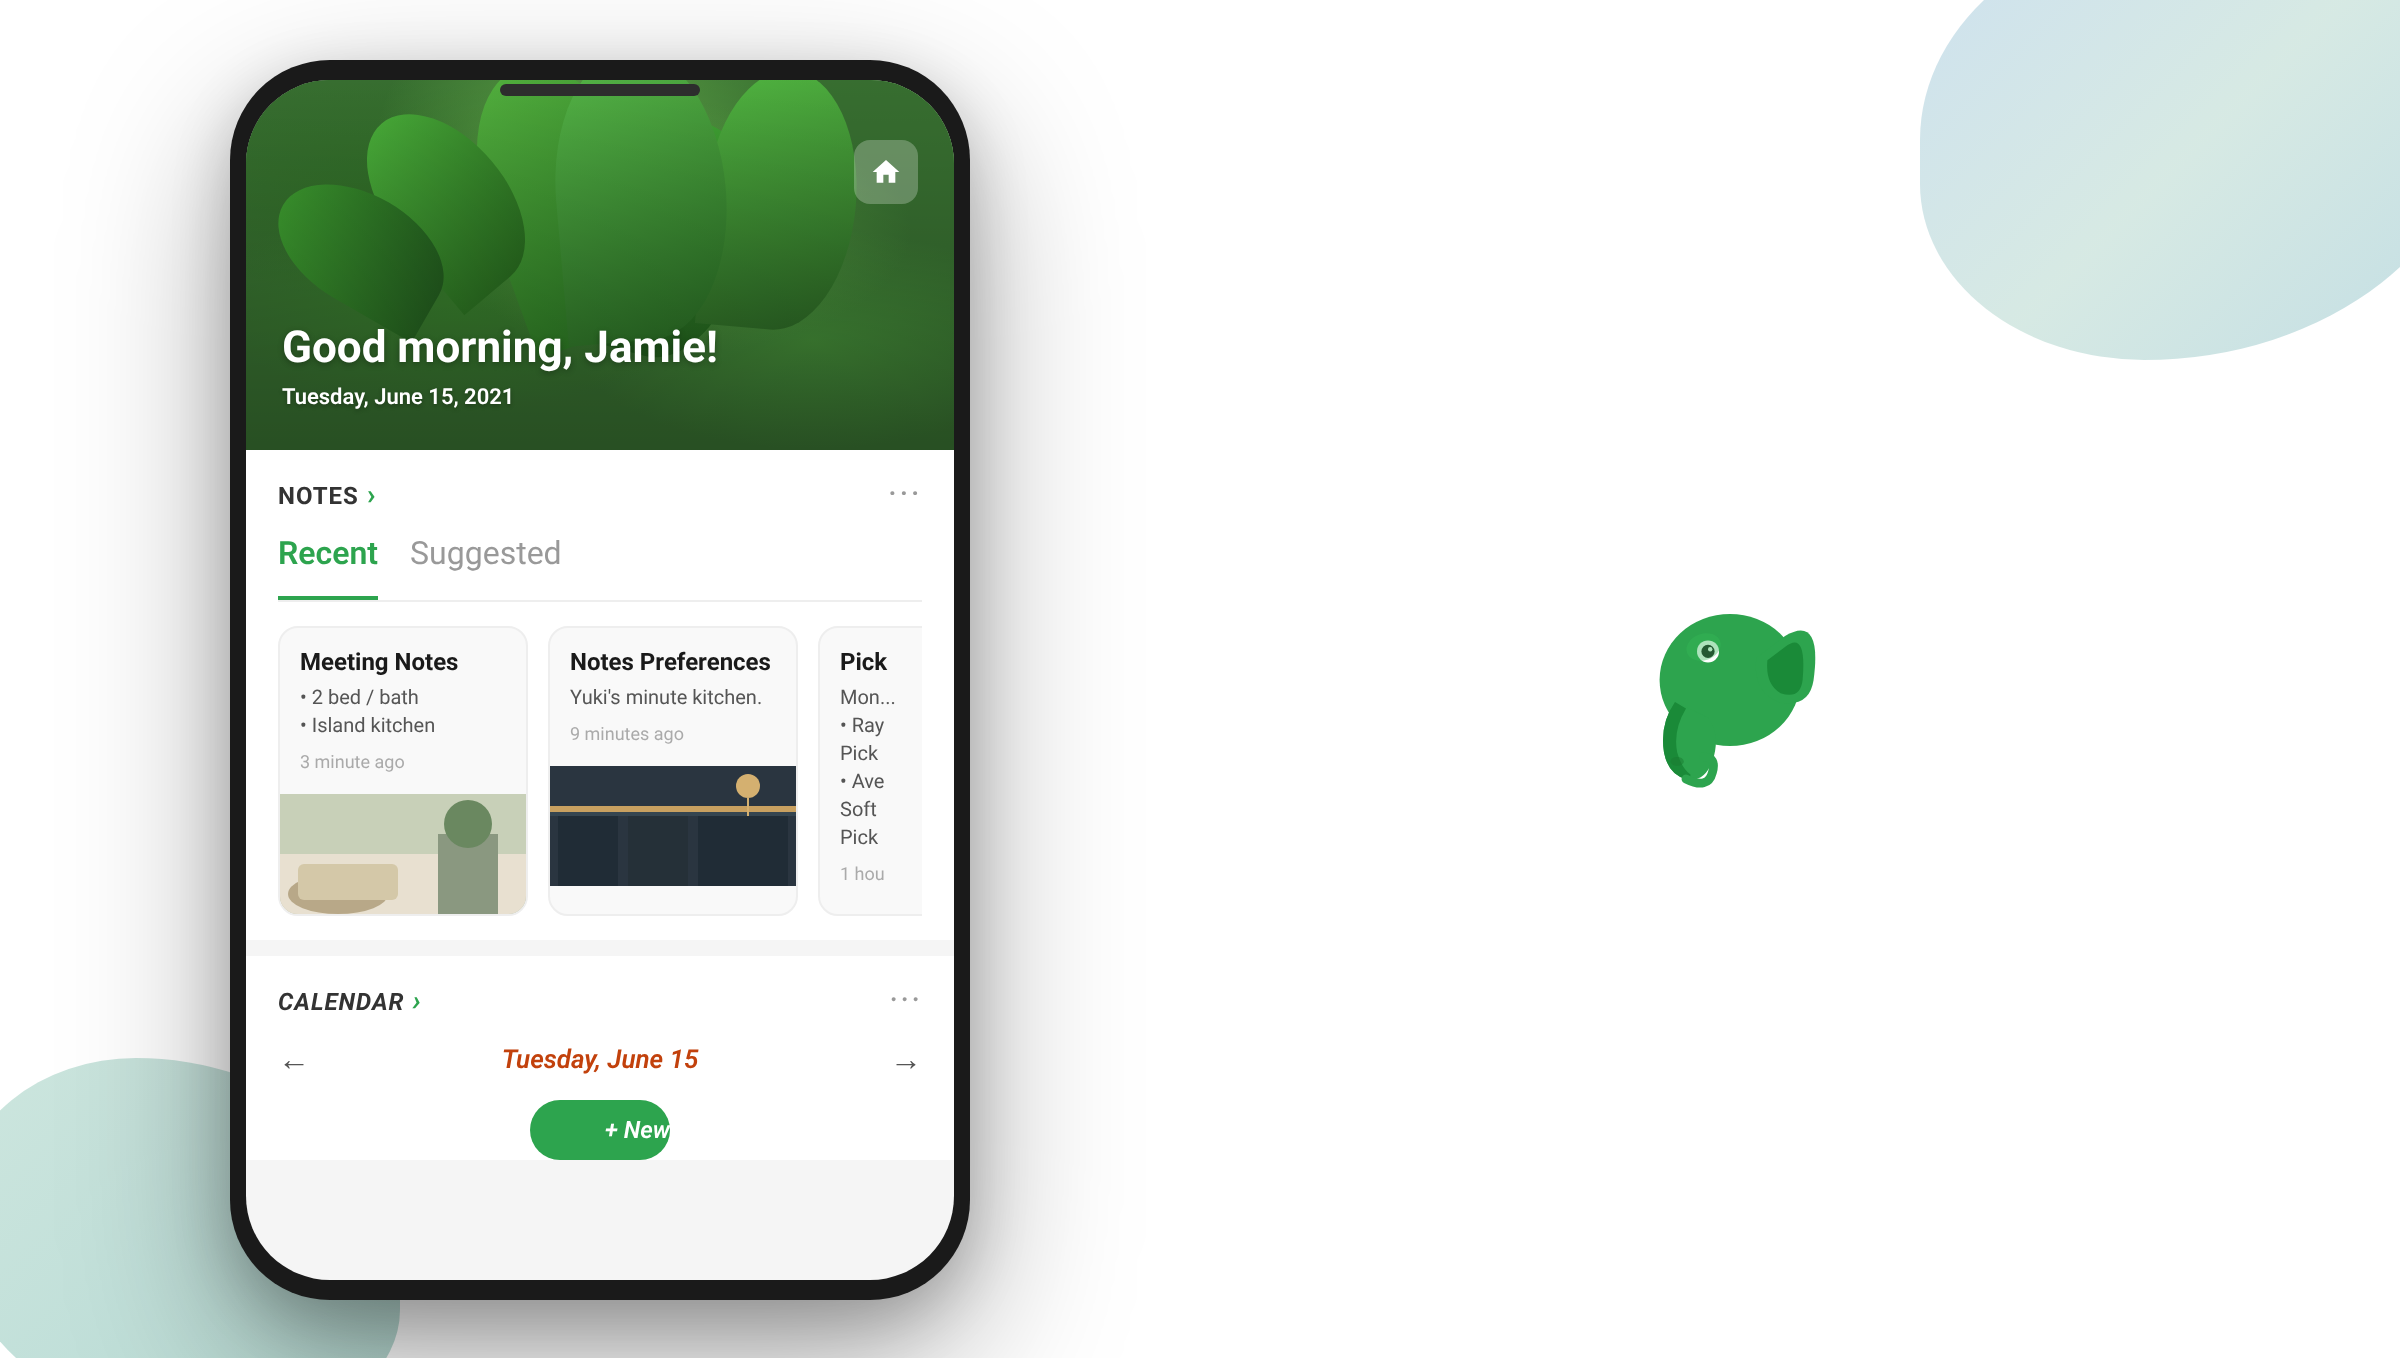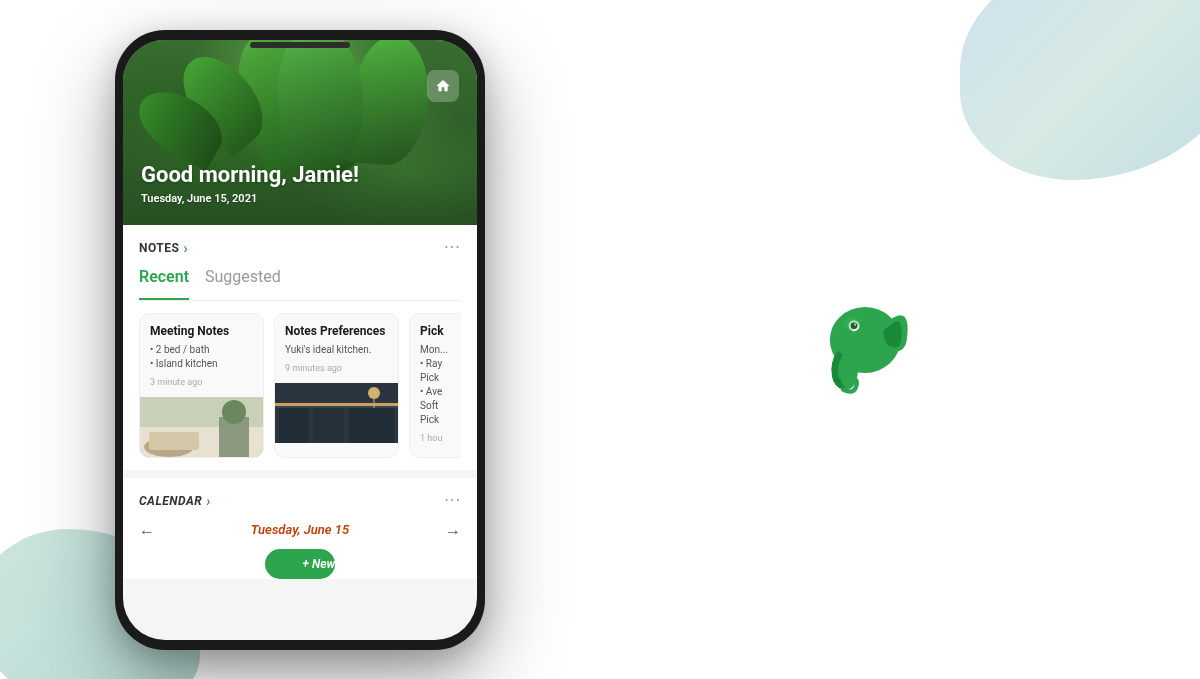--- a/index.html
+++ b/index.html
@@ -415,21 +415,21 @@
                 <rect fill="#d4c8a8" x="10" y="35" width="50" height="18" rx="3"></rect>
                 <rect fill="#8a9880" x="80" y="20" width="30" height="40"></rect>
                 <circle fill="#6a8860" cx="95" cy="15" r="12"></circle>
               </svg>
             </div>
           </div>
 
           <div class="note-card">
             <div class="note-card-content">
               <div class="note-title">Notes Preferences</div>
-              <div class="note-body">Yuki's ideal kitchen.</div>
+              <div class="note-body">Yuki's minute kitchen.</div>
               <div class="note-time">9 minutes ago</div>
             </div>
             <div class="room-img room-img-2">
               
               <svg width="100%" height="100%" viewBox="0 0 125 60" preserveAspectRatio="xMidYMid slice">
                 <rect fill="#2a3540" width="125" height="60"></rect>
                 <rect fill="#354550" x="0" y="20" width="125" height="5"></rect>
                 <rect fill="#202c36" x="5" y="25" width="30" height="35"></rect>
                 <rect fill="#253038" x="40" y="25" width="30" height="35"></rect>
                 <rect fill="#202c36" x="75" y="25" width="45" height="35"></rect>

